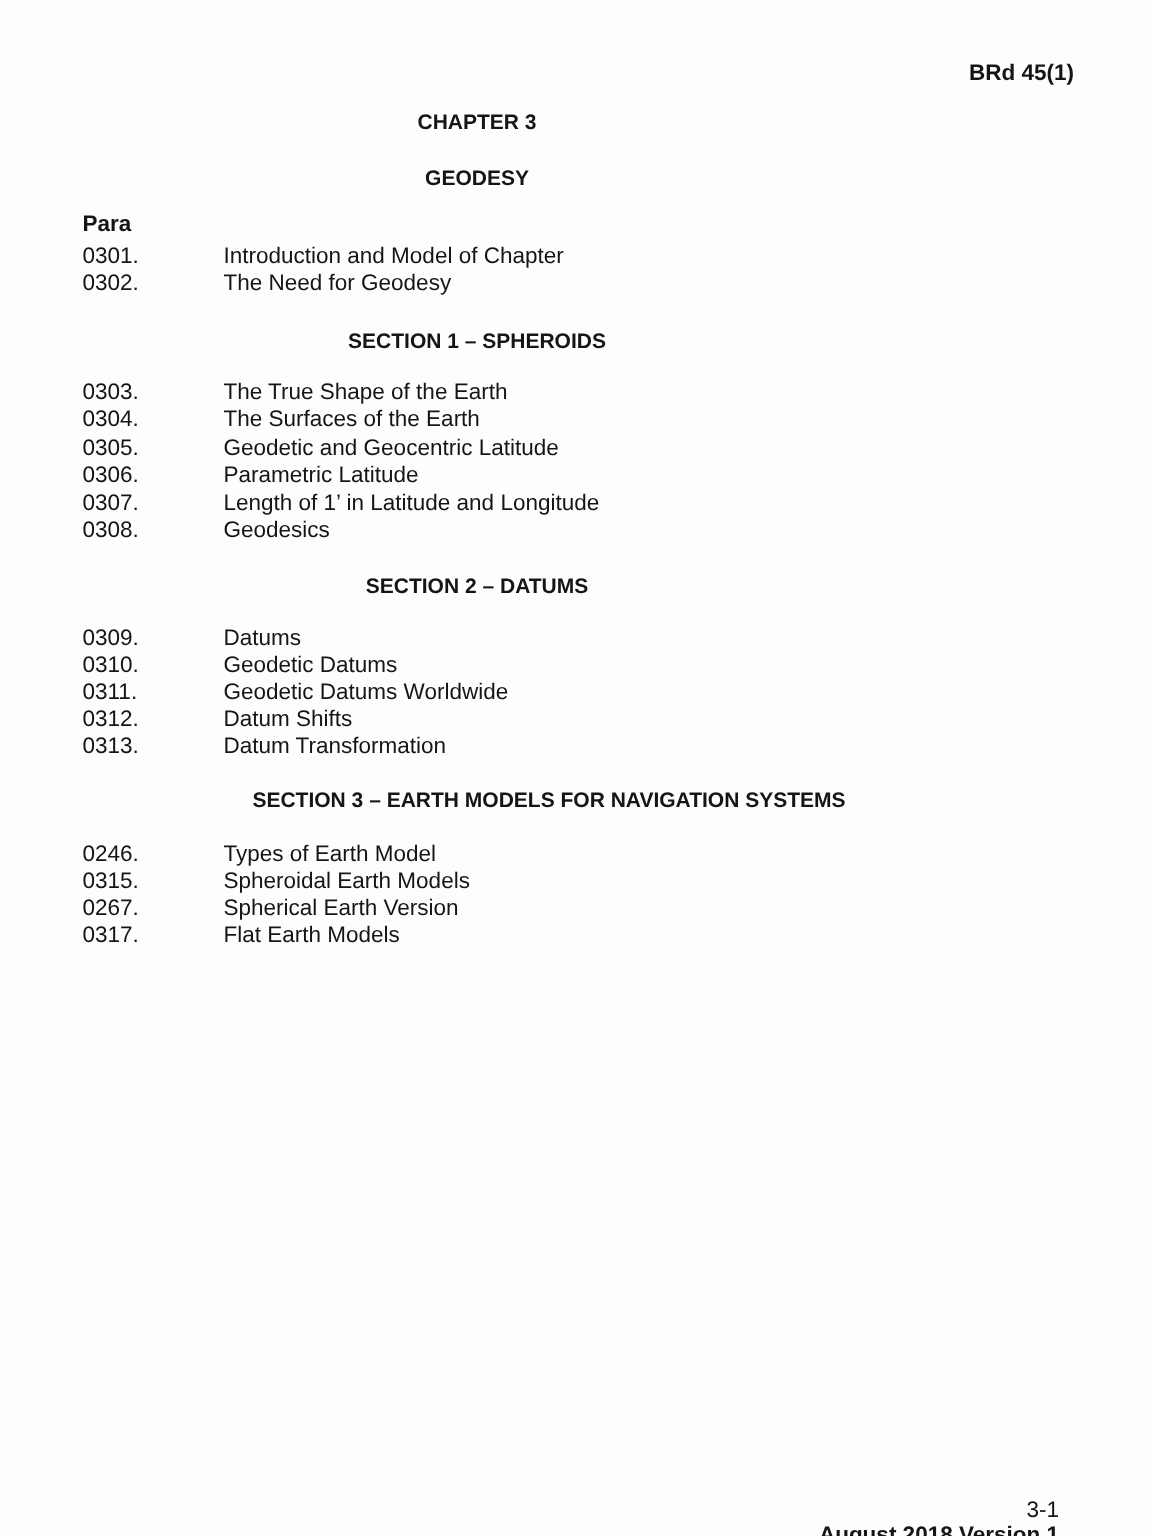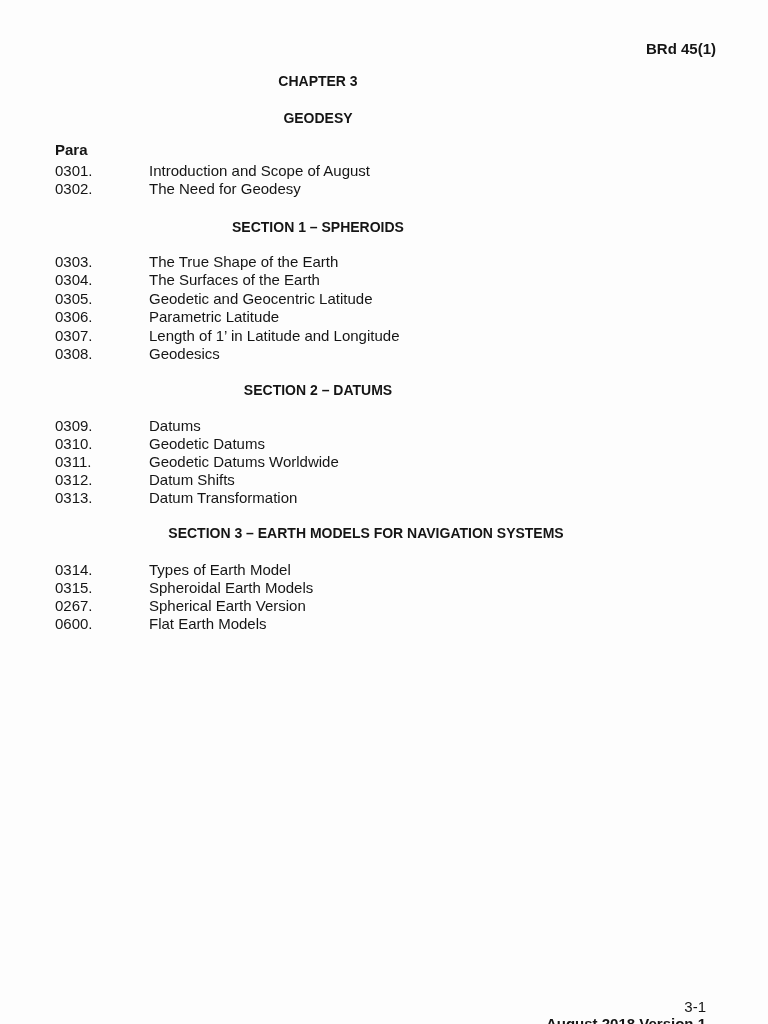--- a/index.html
+++ b/index.html
@@ -15,38 +15,38 @@
     .footer-date { right:62px; top:1015px; font-weight:bold; font-size:15px; }
   </style>
 </head>
 <body>
 
 <div class="abs doc-ref">BRd 45(1)</div>
 <div class="abs center" style="top:73px;">CHAPTER 3</div>
 <div class="abs center" style="top:110px;">GEODESY</div>
 <div class="abs para-label">Para</div>
 
-<div class="row" style="top:162px;"><span class="num">0301.</span><span>Introduction and Scope of August</span></div>
+<div class="row" style="top:162px;"><span class="num">0301.</span><span>Introduction and Model of Chapter</span></div>
 <div class="row" style="top:180px;"><span class="num">0302.</span><span>The Need for Geodesy</span></div>
 
 <div class="abs center" style="top:219px;">SECTION 1 – SPHEROIDS</div>
 <div class="row" style="top:253px;"><span class="num">0303.</span><span>The True Shape of the Earth</span></div>
 <div class="row" style="top:271px;"><span class="num">0304.</span><span>The Surfaces of the Earth</span></div>
 <div class="row" style="top:290px;"><span class="num">0305.</span><span>Geodetic and Geocentric Latitude</span></div>
 <div class="row" style="top:308px;"><span class="num">0306.</span><span>Parametric Latitude</span></div>
 <div class="row" style="top:327px;"><span class="num">0307.</span><span>Length of 1’ in Latitude and Longitude</span></div>
 <div class="row" style="top:345px;"><span class="num">0308.</span><span>Geodesics</span></div>
 
 <div class="abs center" style="top:382px;">SECTION 2 – DATUMS</div>
 <div class="row" style="top:417px;"><span class="num">0309.</span><span>Datums</span></div>
 <div class="row" style="top:435px;"><span class="num">0310.</span><span>Geodetic Datums</span></div>
 <div class="row" style="top:453px;"><span class="num">0311.</span><span>Geodetic Datums Worldwide</span></div>
 <div class="row" style="top:471px;"><span class="num">0312.</span><span>Datum Shifts</span></div>
 <div class="row" style="top:489px;"><span class="num">0313.</span><span>Datum Transformation</span></div>
 
 <div class="abs center" style="top:525px;padding-left:48px;">SECTION 3 – EARTH MODELS FOR NAVIGATION SYSTEMS</div>
-<div class="row" style="top:561px;"><span class="num">0314.</span><span>Types of Earth Model</span></div>
+<div class="row" style="top:561px;"><span class="num">0246.</span><span>Types of Earth Model</span></div>
 <div class="row" style="top:579px;"><span class="num">0315.</span><span>Spheroidal Earth Models</span></div>
 <div class="row" style="top:597px;"><span class="num">0267.</span><span>Spherical Earth Version</span></div>
-<div class="row" style="top:615px;"><span class="num">0600.</span><span>Flat Earth Models</span></div>
+<div class="row" style="top:615px;"><span class="num">0317.</span><span>Flat Earth Models</span></div>
 
 <div class="abs footer-page">3-1</div>
 <div class="abs footer-date">August 2018 Version 1</div>
 
 </body></html>

